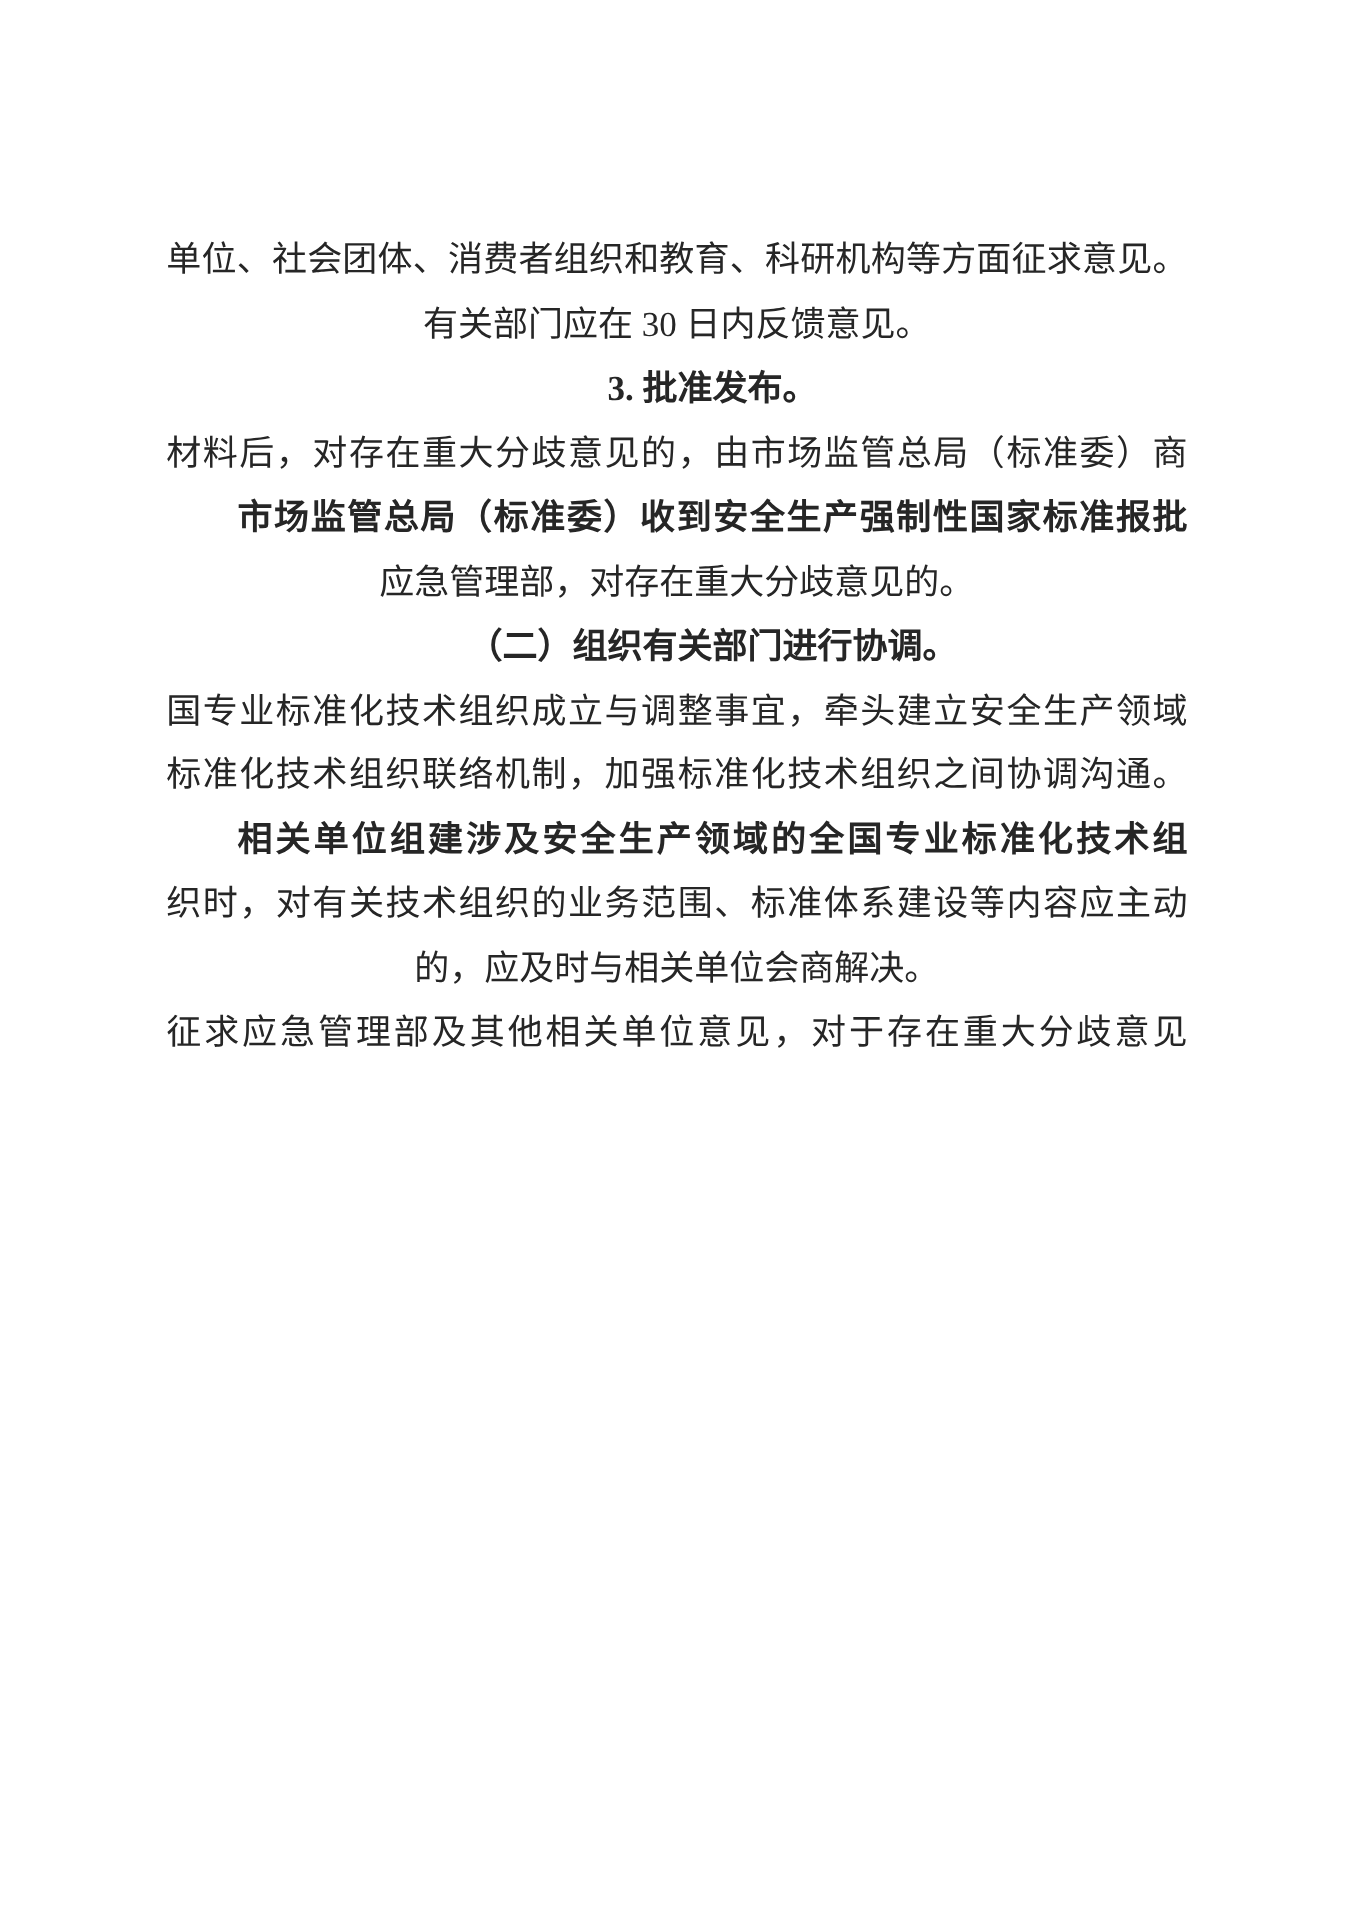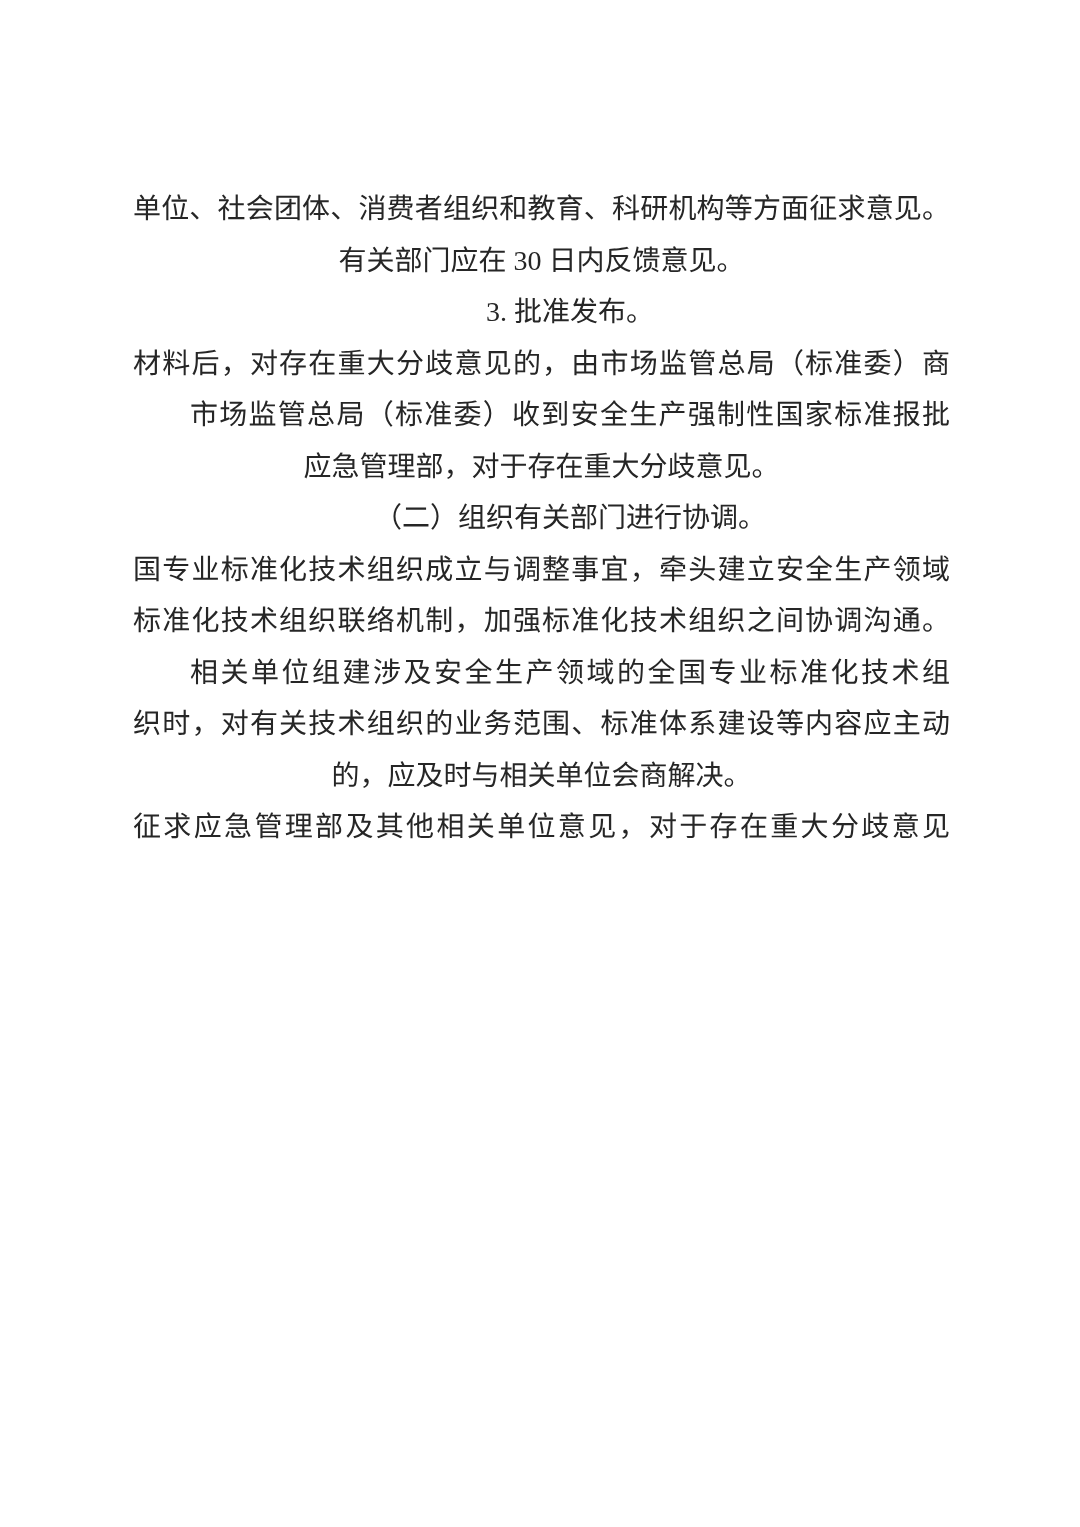--- a/index.html
+++ b/index.html
@@ -24,38 +24,39 @@
     line-height: 51.5px;
     color: #262626;
     letter-spacing: 0;
   }
   .line {
     height: 51.5px;
     text-align: center;
   }
   .line.indent {
     text-indent: 57px;
+    font-weight: bold;
   }
   .line.fill {
     text-align: justify;
     text-align-last: justify;
     -moz-text-align-last: justify;
   }
 </style>
 </head>
 <body>
 
 <main class="page">
   <section class="doc-text" id="doc-lines">
       <div class="line fill">单位、社会团体、消费者组织和教育、科研机构等方面征求意见。</div>
       <div class="line">有关部门应在 30 日内反馈意见。</div>
       <div class="line indent">3. 批准发布。</div>
       <div class="line fill">材料后，对存在重大分歧意见的，由市场监管总局（标准委）商</div>
       <div class="line indent fill">市场监管总局（标准委）收到安全生产强制性国家标准报批</div>
-      <div class="line">应急管理部，对于存在重大分歧意见。</div>
+      <div class="line">应急管理部，对存在重大分歧意见的。</div>
       <div class="line indent">（二）组织有关部门进行协调。</div>
       <div class="line fill">国专业标准化技术组织成立与调整事宜，牵头建立安全生产领域</div>
       <div class="line fill">标准化技术组织联络机制，加强标准化技术组织之间协调沟通。</div>
       <div class="line indent fill">相关单位组建涉及安全生产领域的全国专业标准化技术组</div>
       <div class="line fill">织时，对有关技术组织的业务范围、标准体系建设等内容应主动</div>
       <div class="line">的，应及时与相关单位会商解决。</div>
       <div class="line fill">征求应急管理部及其他相关单位意见，对于存在重大分歧意见</div>
     </section>
 </main>
 

